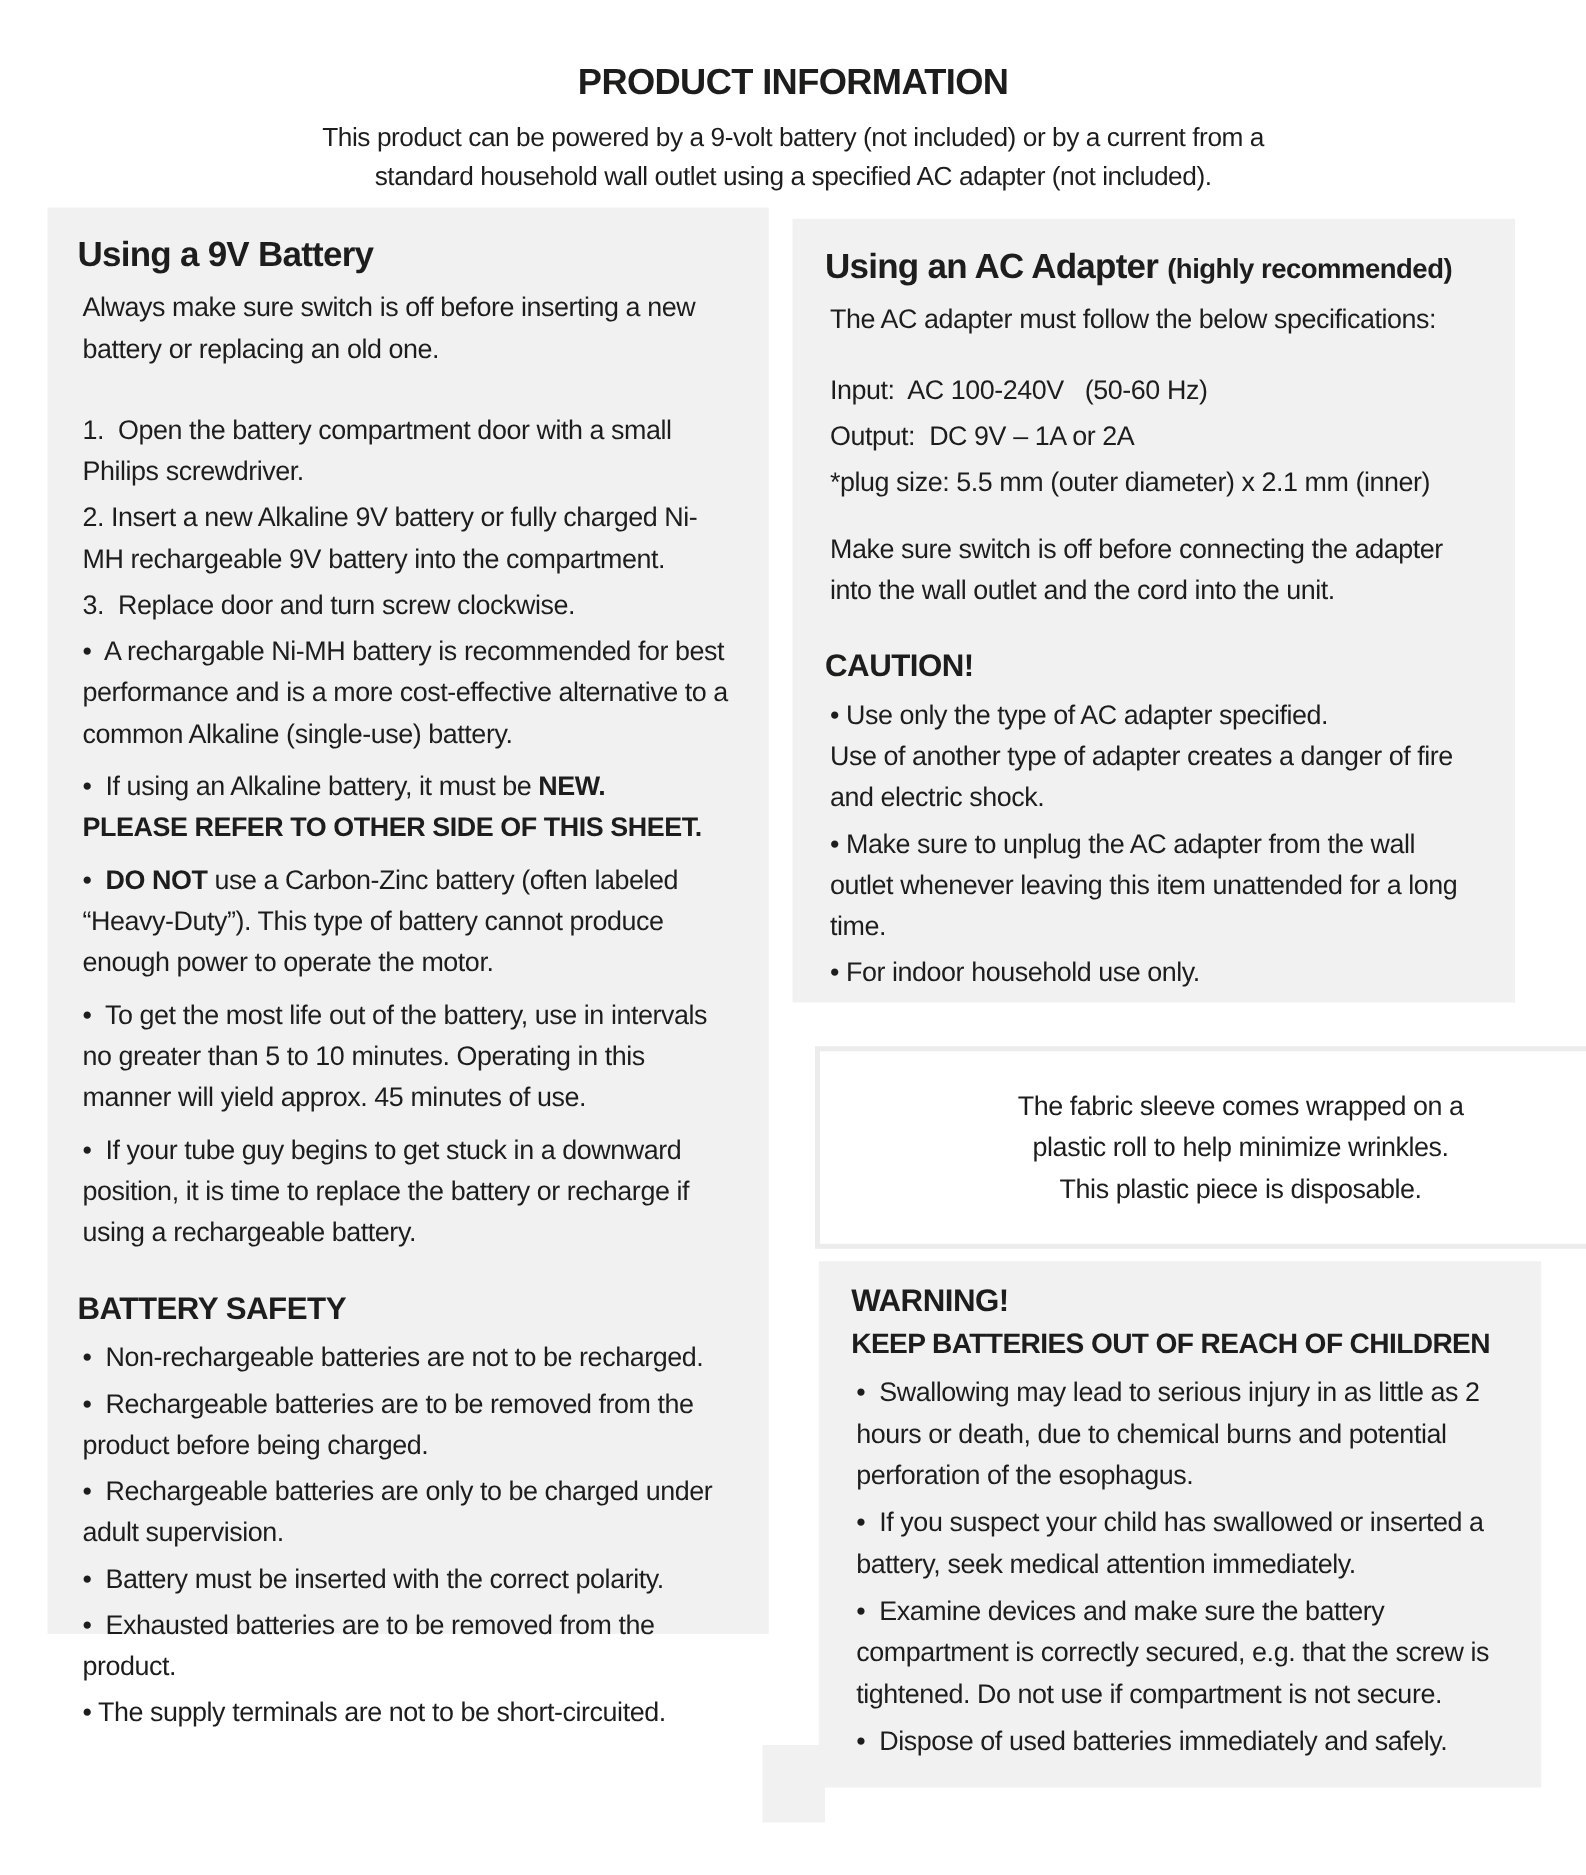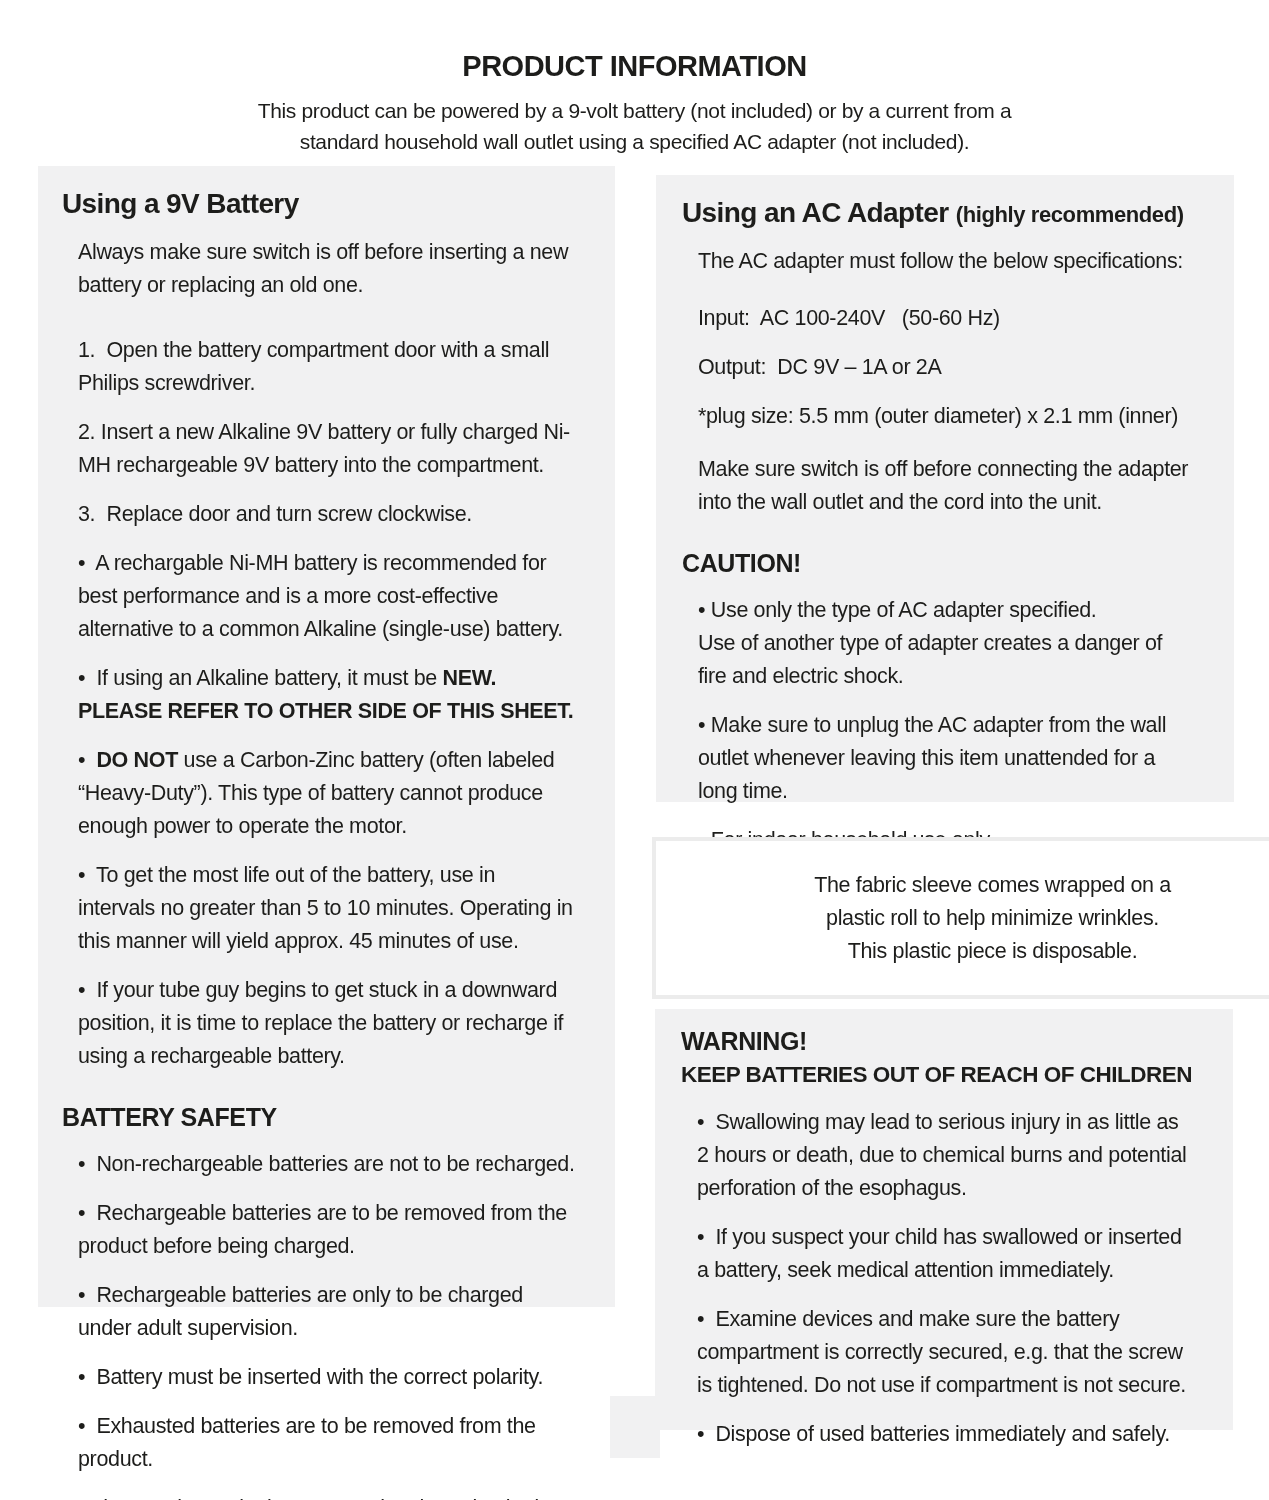--- a/index.html
+++ b/index.html
@@ -17,34 +17,34 @@
   .page-title{
     margin:0;font-size:29px;font-weight:bold;letter-spacing:-0.5px;
   }
   .page-subtitle{
     margin:12px 0 0 0;font-size:21px;line-height:31px;letter-spacing:-0.35px;
   }
   .panel{
     position:absolute;background:var(--panel);box-sizing:border-box;
   }
   .left-panel{left:38px;top:166px;width:577px;height:1141px;padding:18px 24px;}
-  .ac-panel{left:656px;top:175px;width:578px;height:627px;padding:18px 26px;}
+  .ac-panel{left:634px;top:175px;width:578px;height:627px;padding:18px 26px;}
   .warning-panel{left:655px;top:1009px;width:578px;height:421px;padding:18px 26px;}
   .bridge{position:absolute;left:610px;top:1396px;width:50px;height:62px;background:var(--panel);}
   .section-heading{
     margin:4px 0 10px 0;font-size:28px;font-weight:bold;letter-spacing:-0.6px;
   }
   .heading-note{font-size:22px;font-weight:bold;letter-spacing:-0.4px;}
   .sub-heading{
     margin:30px 0 8px 0;font-size:25px;font-weight:bold;letter-spacing:-0.4px;
   }
   .warn-heading{margin:0 0 4px 0;font-size:25px;font-weight:bold;letter-spacing:-0.4px;}
   .warn-subheading{margin:0 0 8px 0;font-size:22.5px;font-weight:bold;letter-spacing:-0.5px;line-height:30px;}
   .body-text,.bullet,.step,.spec-line{
-    margin:16px;font-size:21.5px;line-height:33px;letter-spacing:-0.35px;white-space:pre-wrap;
+    margin:4px;font-size:21.5px;line-height:33px;letter-spacing:-0.35px;white-space:pre-wrap;
   }
   .steps{margin-top:32px;}
   .bullet.gap{margin-top:9px;}
   .bullet.vgap{margin-top:5px;}
   .specs{margin-top:24px;}
   .after-specs{margin-top:20px;}
   .b{font-weight:bold;}
   .sleeve-box{
     position:absolute;left:652px;top:837px;width:681px;height:162px;box-sizing:border-box;
     background:#ffffff;border:4px solid var(--box-border);

